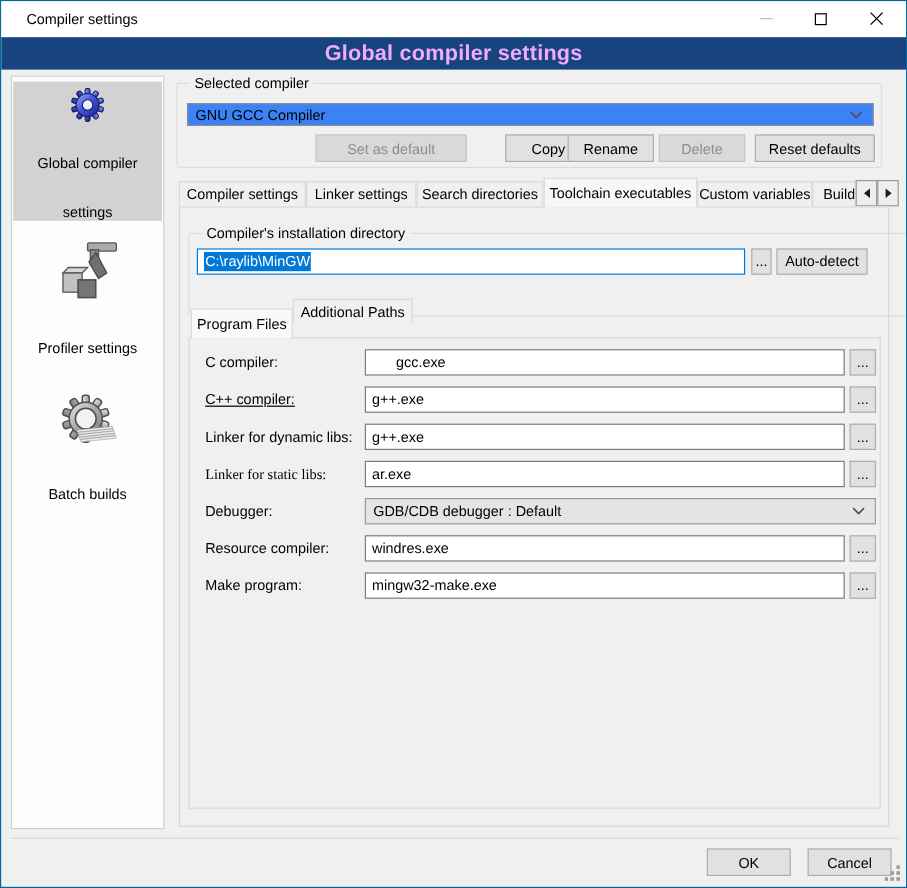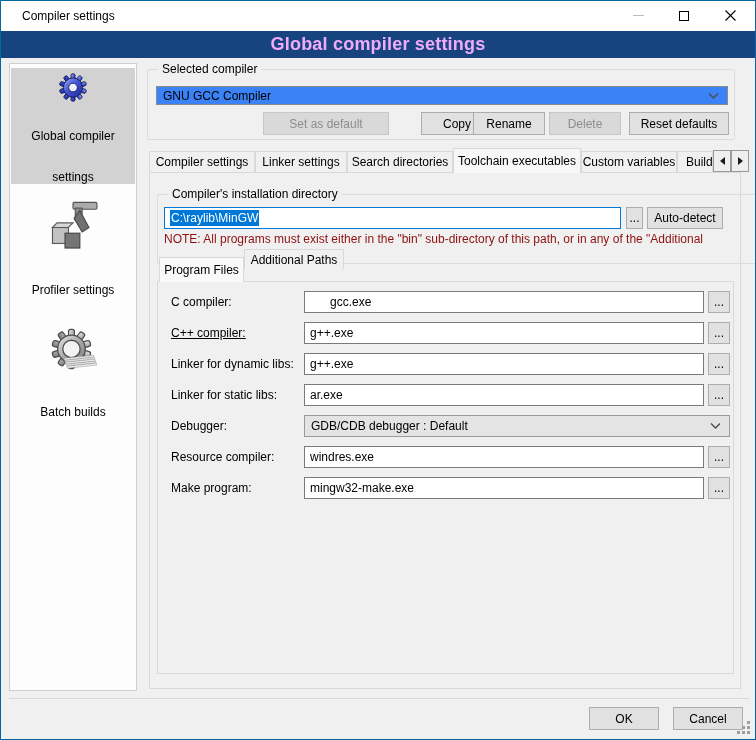--- a/index.html
+++ b/index.html
@@ -200,21 +200,20 @@
   <div class="tabpanel"></div>
 
   <div class="groupbox" style="left:156px; top:193px; width:645px; height:70px;">
     <span class="gb-label">Compiler's installation directory</span>
   </div>
   <div class="text-input focused" style="left:163px; top:206px; width:457px; height:22px;">
     <span class="seltext">C:\raylib\MinGW</span>
   </div>
   <div class="btn" style="left:625px; top:206px; width:17px; height:22px;">...</div>
   <div class="btn" style="left:646px; top:206px; width:76px; height:22px;">Auto-detect</div>
-  <div class="note">NOTE: All programs must exist either in the "bin" sub-directory of this path, or in any of the "Additional</div>
 
   <div class="subtab active" style="left:158px; top:256px; width:85px; height:25px;">Program Files</div>
   <div class="subtab" style="left:243px; top:248px; width:100px; height:20px;">Additional Paths</div>
   <div class="subpanel"></div>
 
   <span class="row-label" style="top:294px;">C compiler:</span>
   <div class="text-input" style="left:303px; top:290px; width:400px; height:22px;padding-left:25px;">
     <span>gcc.exe</span>
   </div>
   <div class="btn" style="left:707px; top:290px; width:22px; height:22px;">...</div>
@@ -224,21 +223,21 @@
     <span>g++.exe</span>
   </div>
   <div class="btn" style="left:707px; top:321px; width:22px; height:22px;">...</div>
 
   <span class="row-label" style="top:356px;">Linker for dynamic libs:</span>
   <div class="text-input" style="left:303px; top:352px; width:400px; height:22px;">
     <span>g++.exe</span>
   </div>
   <div class="btn" style="left:707px; top:352px; width:22px; height:22px;">...</div>
 
-  <span class="row-label" style="top:387px;">Linker for static libs:</span>
+  <span class="row-label" style="top:387px;font-family:Liberation Serif, serif;">Linker for static libs:</span>
   <div class="text-input" style="left:303px; top:383px; width:400px; height:22px;">
     <span>ar.exe</span>
   </div>
   <div class="btn" style="left:707px; top:383px; width:22px; height:22px;">...</div>
 
   <span class="row-label" style="top:418px;">Debugger:</span>
   <div class="combo" style="left:303px; top:414px; width:426px; height:22px; background:#e4e4e4; border-color:#9a9a9a;">
     <span>GDB/CDB debugger : Default</span>
     <svg class="chev" width="11" height="7" viewBox="0 0 11 7">
       <polyline points="1,1 5.5,5.5 10,1" fill="none" stroke="#4d4d4d" stroke-width="1.4"></polyline>

